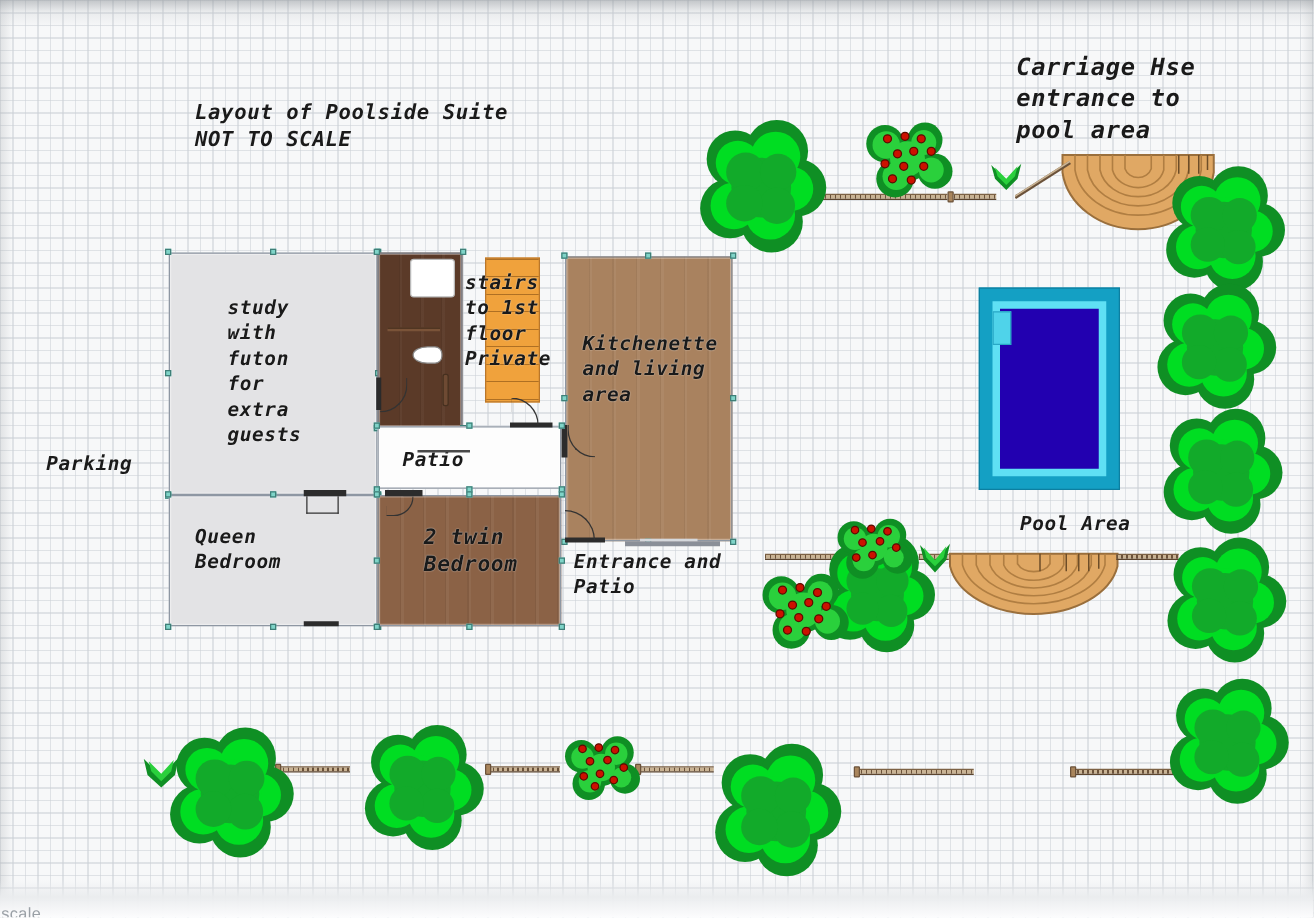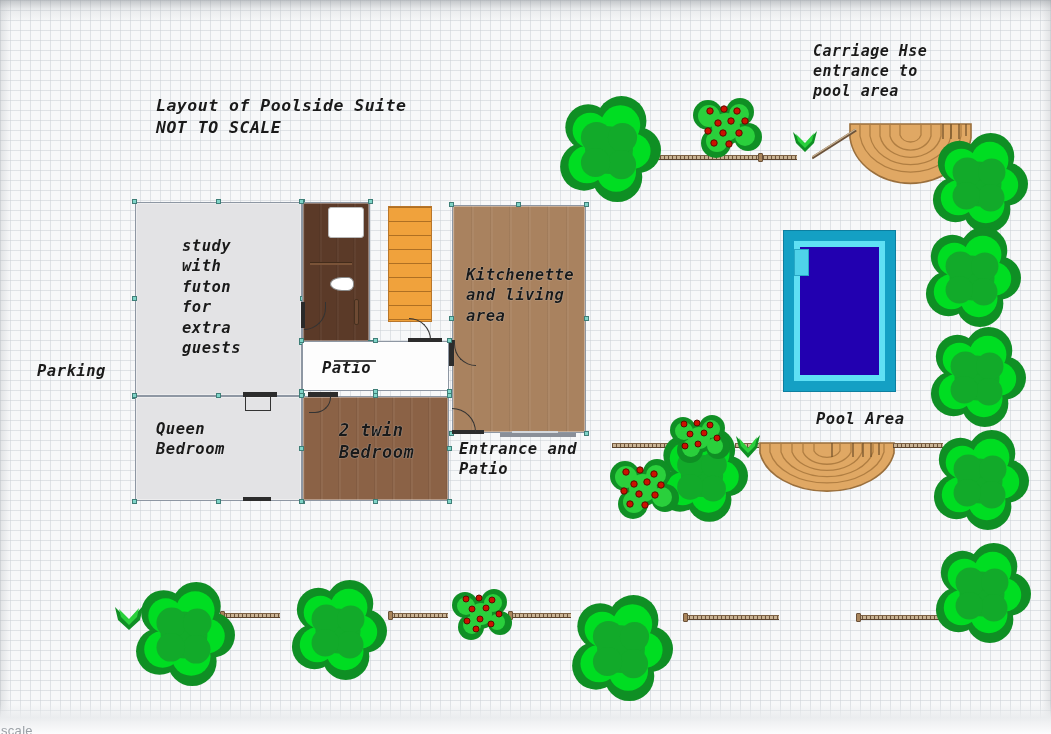--- a/index.html
+++ b/index.html
@@ -140,24 +140,24 @@
 
   
   .plant{ position:absolute; }
   .plant svg{ display:block; width:100%; height:100%; overflow:visible; }
 </style>
 </head>
 <body>
 
 <div id="stage">
 
-  <div class="lbl" style="left:156px; top:95px; font-size:16.5px;">Layout of Poolside Suite
+  <div class="lbl" style="left:156px; top:79px; font-size:16.5px;">Layout of Poolside Suite
 NOT TO SCALE</div>
 
-  <div class="lbl" style="left:813px; top:42px; font-size:15px;">Carriage Hse
+  <div class="lbl" style="left:813px; top:42px; font-size:19px;">Carriage Hse
 entrance to
 pool area</div>
 
   <div class="lbl" style="left:37px; top:361px; font-size:15.5px;">Parking</div>
 
   <div class="room" style="left:135px; top:202px; width:167px; height:194px;">
     <div class="floor-gray" style="position:absolute; inset:0;"></div>
     <div class="sel-border"></div>
     <span class="handle h-tl"></span>
     <span class="handle h-tr"></span>
@@ -191,20 +191,24 @@
     <div style="position:absolute; left:2px; top:100px; width:22px; height:28px;
                 border-right:1px solid #333; border-bottom:1px solid #333;
                 border-bottom-right-radius:22px;"></div>
     <span class="handle h-tl"></span>
     <span class="handle h-tr"></span>
     <span class="handle h-bl"></span>
     <span class="handle h-br"></span>
   </div>
 
   <div class="stairs" style="left:388px; top:206px; width:44px; height:116px;"></div>
+  <div class="lbl" style="left:372px; top:216px; font-size:15.5px;">stairs
+to 1st
+floor
+Private</div>
 
   <div class="room" style="left:452px; top:205px; width:134px; height:228px;">
     <div class="floor-wood-light" style="position:absolute; inset:0;"></div>
     <div class="sel-border"></div>
     <span class="handle h-tl"></span>
     <span class="handle h-tr"></span>
     <span class="handle h-bl"></span>
     <span class="handle h-br"></span>
     <span class="handle h-lc"></span>
     <span class="handle h-rc"></span>

